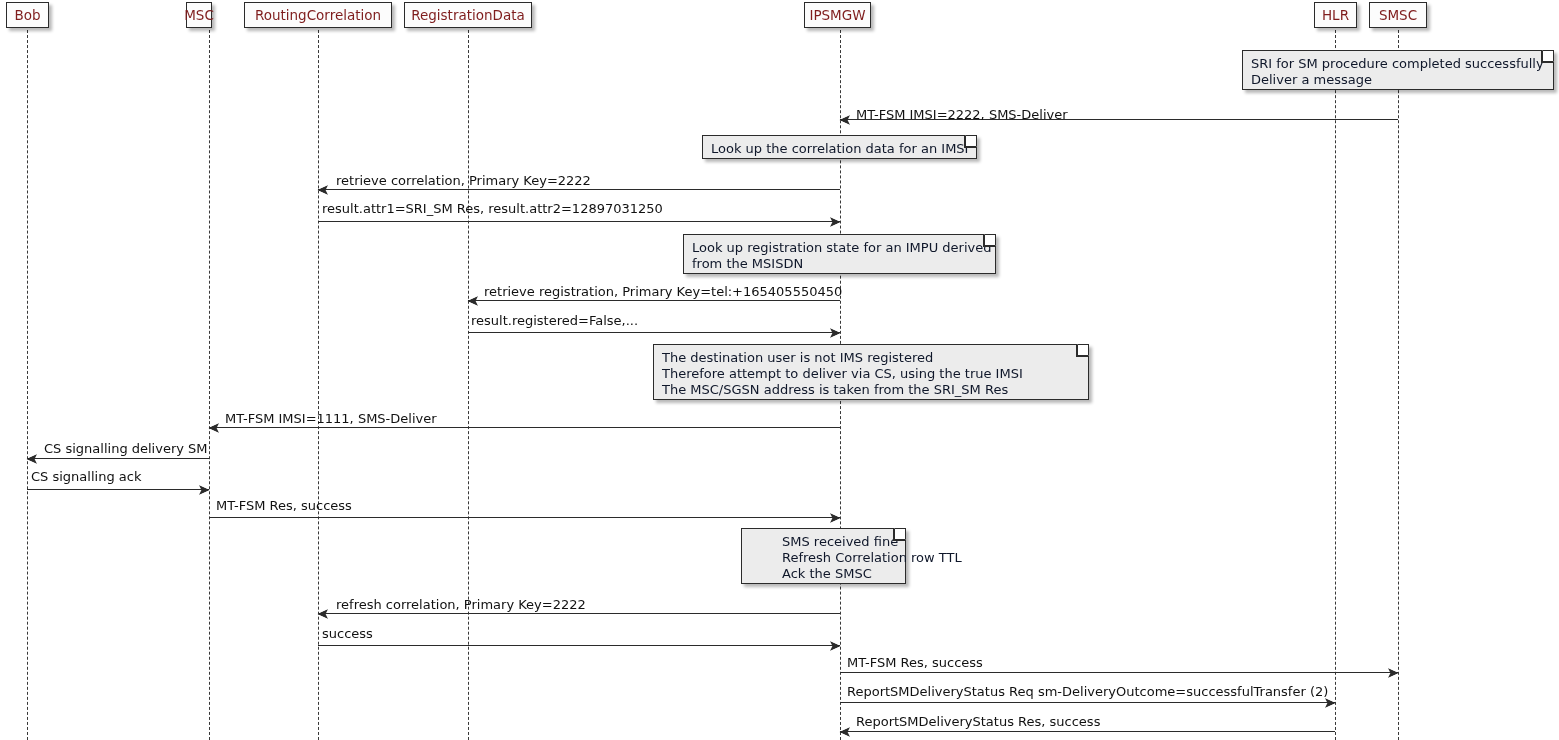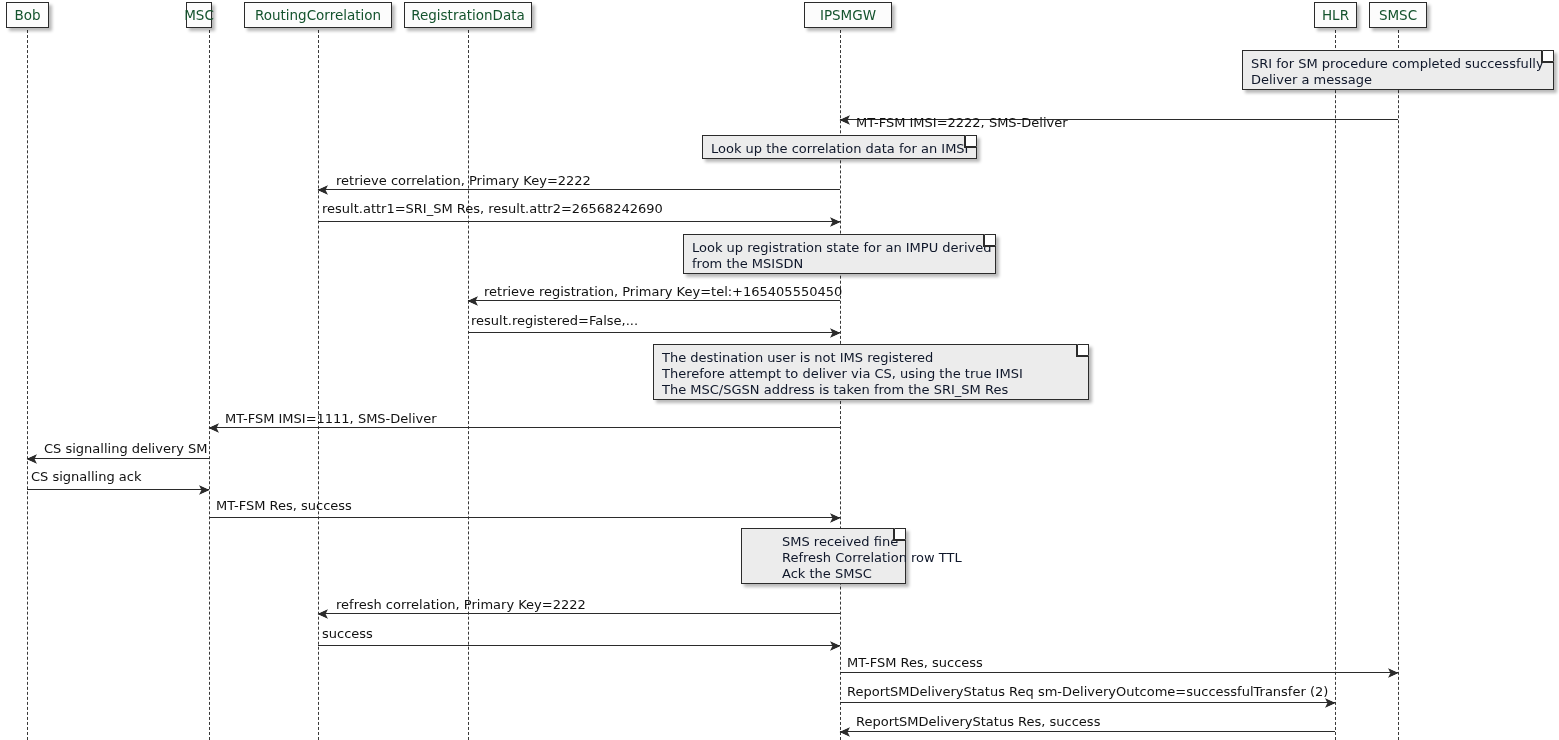--- a/index.html
+++ b/index.html
@@ -33,21 +33,21 @@
     top: 2px;
     height: 26px;
     box-sizing: border-box;
     background: #fcfcfc;
     border: 1px solid #2b2b2b;
     box-shadow: 3px 3px 3px rgba(0,0,0,0.28);
     display: flex;
     align-items: center;
     justify-content: center;
     font-size: 13.5px;
-    color: #14532d;
+    color: #7f1d1d;
     white-space: nowrap;
     padding: 0 7px;
   }
 
   
   .note {
     position: absolute;
     box-sizing: border-box;
     background: #ececec;
     border: 1px solid #2b2b2b;
@@ -137,43 +137,43 @@
       </div>
       <div class="participant" style="left: 186px; width: 26px;">
         <span>MSC</span>
       </div>
       <div class="participant" style="left: 244px; width: 148px;">
         <span>RoutingCorrelation</span>
       </div>
       <div class="participant" style="left: 404px; width: 128px;">
         <span>RegistrationData</span>
       </div>
-      <div class="participant" style="left: 804px; width: 88px;">
+      <div class="participant" style="left: 804px; width: 67px;">
         <span>IPSMGW</span>
       </div>
       <div class="participant" style="left: 1314px; width: 43px;">
         <span>HLR</span>
       </div>
       <div class="participant" style="left: 1369px; width: 58px;">
         <span>SMSC</span>
       </div>
     </div>
   <div id="messages">
       <div class="msg to-left" style="left: 840px; width: 558px; top: 119px;">
         <div class="head"></div>
       </div>
-      <div class="msg-label" style="left: 856px; top: 116px;">MT-FSM IMSI=2222, SMS-Deliver</div>
+      <div class="msg-label" style="left: 856px; top: 108px;">MT-FSM IMSI=2222, SMS-Deliver</div>
       <div class="msg to-left" style="left: 318px; width: 522px; top: 189px;">
         <div class="head"></div>
       </div>
       <div class="msg-label" style="left: 336px; top: 174px;">retrieve correlation, Primary Key=2222</div>
       <div class="msg to-right" style="left: 318px; width: 522px; top: 221px;">
         <div class="head"></div>
       </div>
-      <div class="msg-label" style="left: 322px; top: 202px;">result.attr1=SRI_SM Res, result.attr2=26568242690</div>
+      <div class="msg-label" style="left: 322px; top: 202px;">result.attr1=SRI_SM Res, result.attr2=12897031250</div>
       <div class="msg to-left" style="left: 468px; width: 372px; top: 300px;">
         <div class="head"></div>
       </div>
       <div class="msg-label" style="left: 484px; top: 285px;">retrieve registration, Primary Key=tel:+165405550450</div>
       <div class="msg to-right" style="left: 468px; width: 372px; top: 332px;">
         <div class="head"></div>
       </div>
       <div class="msg-label" style="left: 471px; top: 314px;">result.registered=False,...</div>
       <div class="msg to-left" style="left: 209px; width: 631px; top: 427px;">
         <div class="head"></div>

